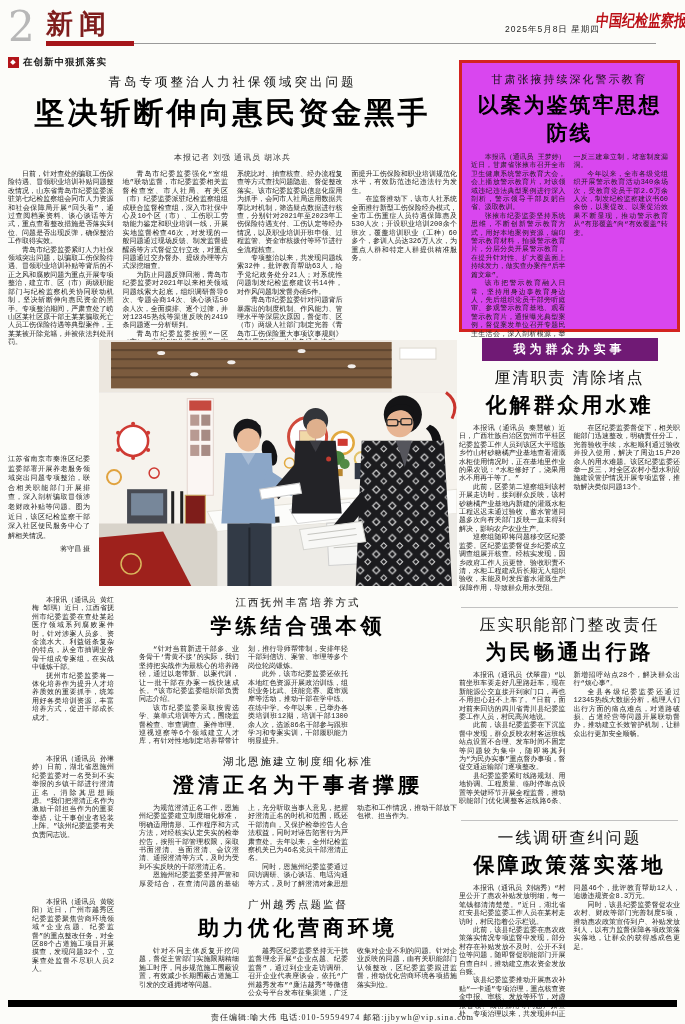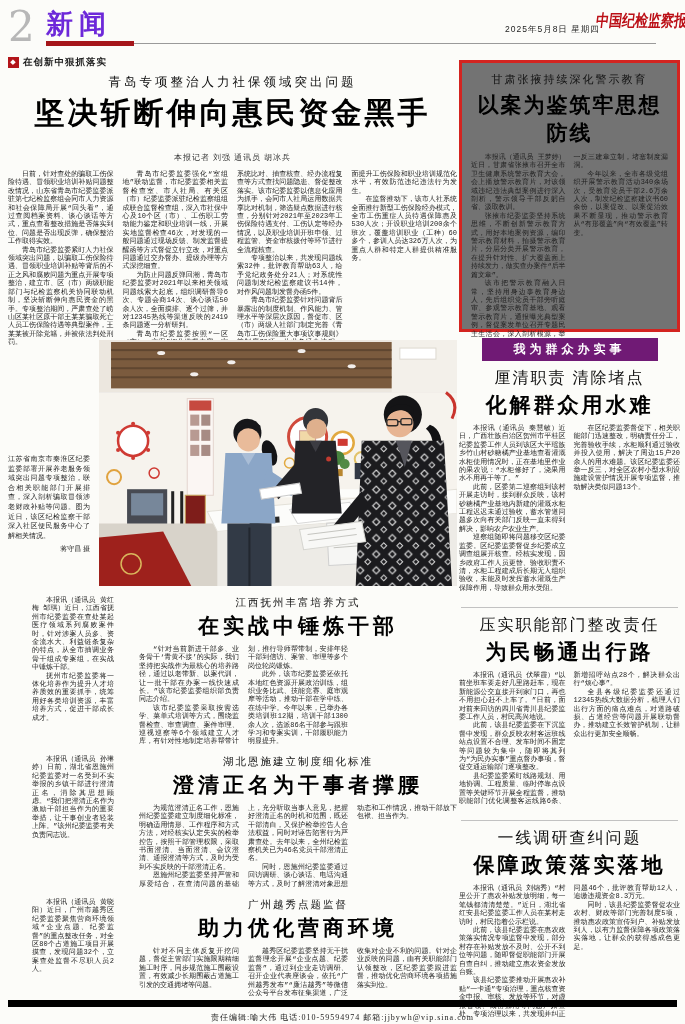--- a/index.html
+++ b/index.html
@@ -4,40 +4,40 @@
 <style>
   * { margin:0; padding:0; box-sizing:border-box; }
   html,body { background:#e8e8e8; }
   #page {
     position:relative; width:685px; height:1024px; margin:0 auto;
     background:#fcfcf9; color:#1c1c1c; overflow:hidden;
     font-family:"Liberation Serif","DejaVu Serif",serif;
   }
   
   .pagenum { position:absolute; left:8px; top:2px; font-size:42px; color:#b7b7b7; font-family:"DejaVu Serif",serif; }
-  .section-title { position:absolute; left:46px; top:6px; font-size:27px; font-weight:bold; letter-spacing:6px; color:#6d28d9; }
+  .section-title { position:absolute; left:46px; top:6px; font-size:27px; font-weight:bold; letter-spacing:6px; color:#7f1d1d; }
   .head-rule { position:absolute; left:46px; top:43px; width:610px; height:1px; background:#9a9a9a; }
   .head-redbar { position:absolute; left:46px; top:41px; width:88px; height:5px; background:#a5161a; }
   .head-date { position:absolute; left:505px; top:24px; width:110px; font-size:8.5px; color:#222; letter-spacing:1px; font-family:"Liberation Sans",sans-serif; }
   .masthead { position:absolute; left:596px; top:12px; width:86px; font-size:13px; font-weight:900; color:#bb0f16; transform:skewX(-7deg) scaleY(1.25); letter-spacing:0; white-space:nowrap; }
   
   .bt { font-size:7px; line-height:8.4px; text-align:justify; text-justify:inter-character; color:#1d1d1d; overflow:hidden; column-gap:9px; column-fill:auto; }
   .bt p { text-indent:2em; margin:0;font-family:Liberation Mono, monospace; }
   .kicker { text-align:center; font-size:10.5px; letter-spacing:2px; color:#111; }
   .headline { text-align:center; font-weight:bold; color:#000; }
   
   .lead { position:absolute; left:8px; top:56px; width:449px; }
   .eyebrow { display:flex; align-items:center; gap:4px; font-size:9.5px; font-weight:bold; letter-spacing:1px; }
   .eyebrow-ic { width:11px; height:11px; background:#b3151a; color:#fff; font-size:7px; line-height:11px; text-align:center; }
   .lead .kicker { margin-top:5px; font-size:12.5px; letter-spacing:3px; }
   .lead .headline { font-size:30px; letter-spacing:3px; margin-top:2px; }
   .lead .byline { text-align:center; font-size:8px; color:#333; margin:18px 0 7px; letter-spacing:1px; }
   .lead-body { height:186px; column-count:4; }
   
-  .alert-box { position:absolute; left:459px; top:60px; width:221px; height:272px; border:3px solid #d32420; background:#737373; padding:9px 9px 6px; }
+  .alert-box { position:absolute; left:459px; top:60px; width:221px; height:272px; border:3px solid #d32420; background:#d946ef; padding:9px 9px 6px; }
   .alert-box .kicker { font-size:11px; letter-spacing:2px; }
   .alert-box .headline { font-size:21px; letter-spacing:2px; margin:4px 0 6px; }
   .alert-body { height:198px; column-count:2; column-gap:8px; font-size:6.9px; }
   
   .rightcol { position:absolute; left:459px; top:338px; width:221px; }
   .banner { width:176px; margin:0 auto; background:#701a75; color:#fff; font-size:12px; font-weight:bold; letter-spacing:4px; text-align:center; padding:3px 0; }
   .rc-art .kicker { margin-top:7px; font-size:16px; }
   .rc-art .headline { font-size:21px; letter-spacing:3px; margin-top:2px; }
   .rc-body { margin-top:5px; column-count:2; column-gap:8px; }
   .rc-div { border-top:1px solid #c2c2c2; margin:7px 2px; }
@@ -292,21 +292,21 @@
       </div>
     </div>
 
     <div class="feat t-train">
       <div class="bt feat-left">
           <p>本报讯（通讯员 黄红梅 邹琪）近日，江西省抚州市纪委监委在查处某起医疗领域系列腐败案件时，针对涉案人员多、资金流水大、利益链条复杂的特点，从全市抽调业务骨干组成专案组，在实战中锤炼干部。</p>
           <p>抚州市纪委监委将一体化培养作为提升人才培养质效的重要抓手，统筹用好各类培训资源，丰富培养方式，促进干部成长成才。</p>
         </div>
       <div class="feat-right">
         <div class="kicker">江西抚州丰富培养方式</div>
-        <div class="headline">在实战中锤炼干部</div>
+        <div class="headline">学练结合强本领</div>
         <div class="bt feat-body">
             <p>“针对当前新进干部多、业务骨干‘青黄不接’的实际，我们坚持把实战作为最核心的培养路径，通过以老带新、以案代训，让一批干部在办案一线快速成长。”该市纪委监委组织部负责同志介绍。</p>
             <p>该市纪委监委采取按需选学、菜单式培训等方式，围绕监督检查、审查调查、案件审理、巡视巡察等6个领域建立人才库，有针对性地制定培养帮带计划，推行导师帮带制，安排年轻干部到信访、案管、审理等多个岗位轮岗锻炼。</p>
             <p>此外，该市纪委监委还依托本地红色资源开展政治训练，组织业务比武、技能竞赛、庭审观摩等活动，推动干部在学中练、在练中学。今年以来，已举办各类培训班12期，培训干部1300余人次，选派86名干部参与跟班学习和专案实训，干部履职能力明显提升。</p>
           </div>
       </div>
     </div>
 
     <div class="feat t-clar">
       <div class="bt feat-left">

